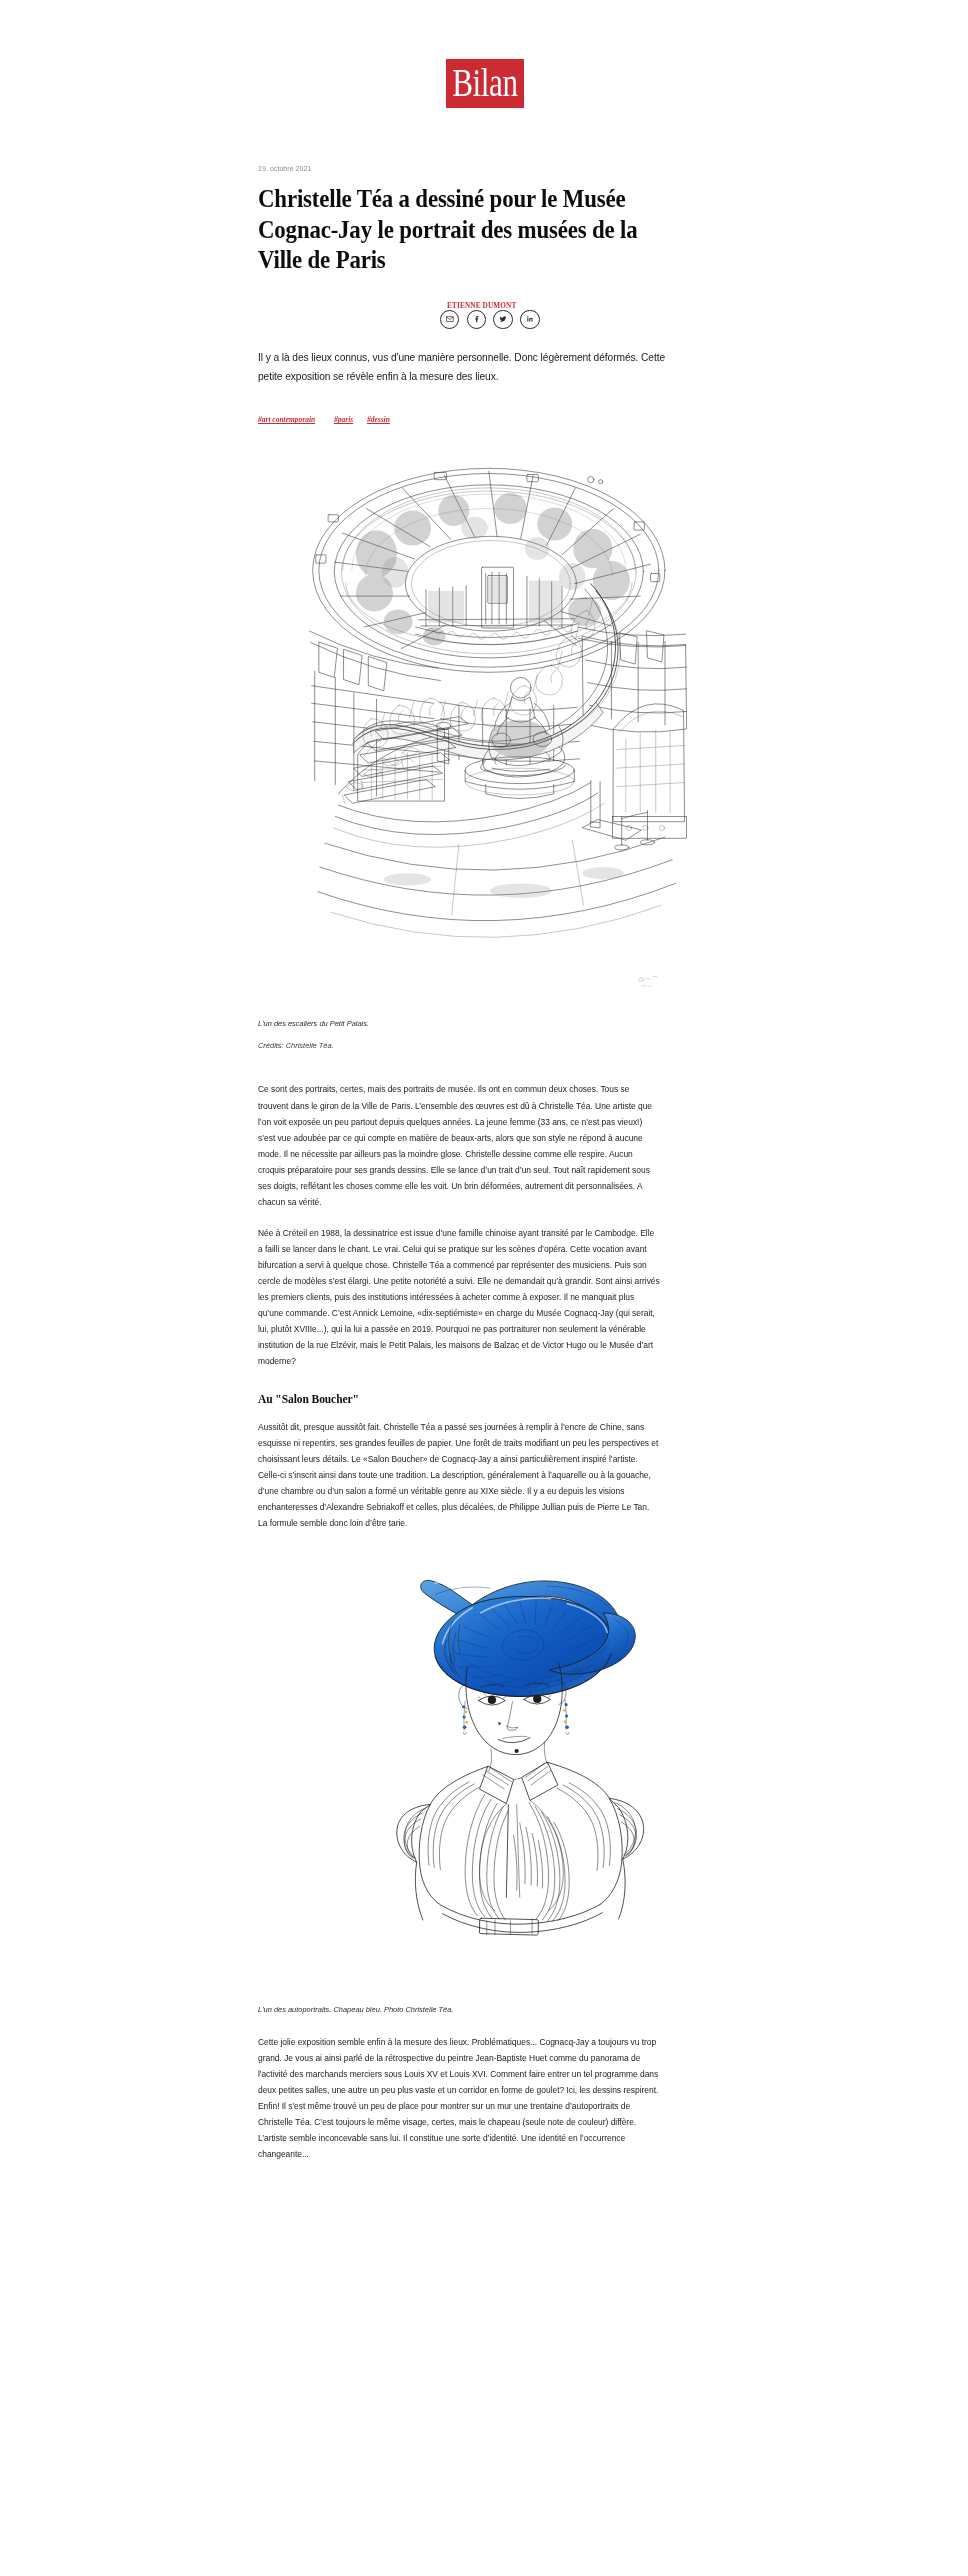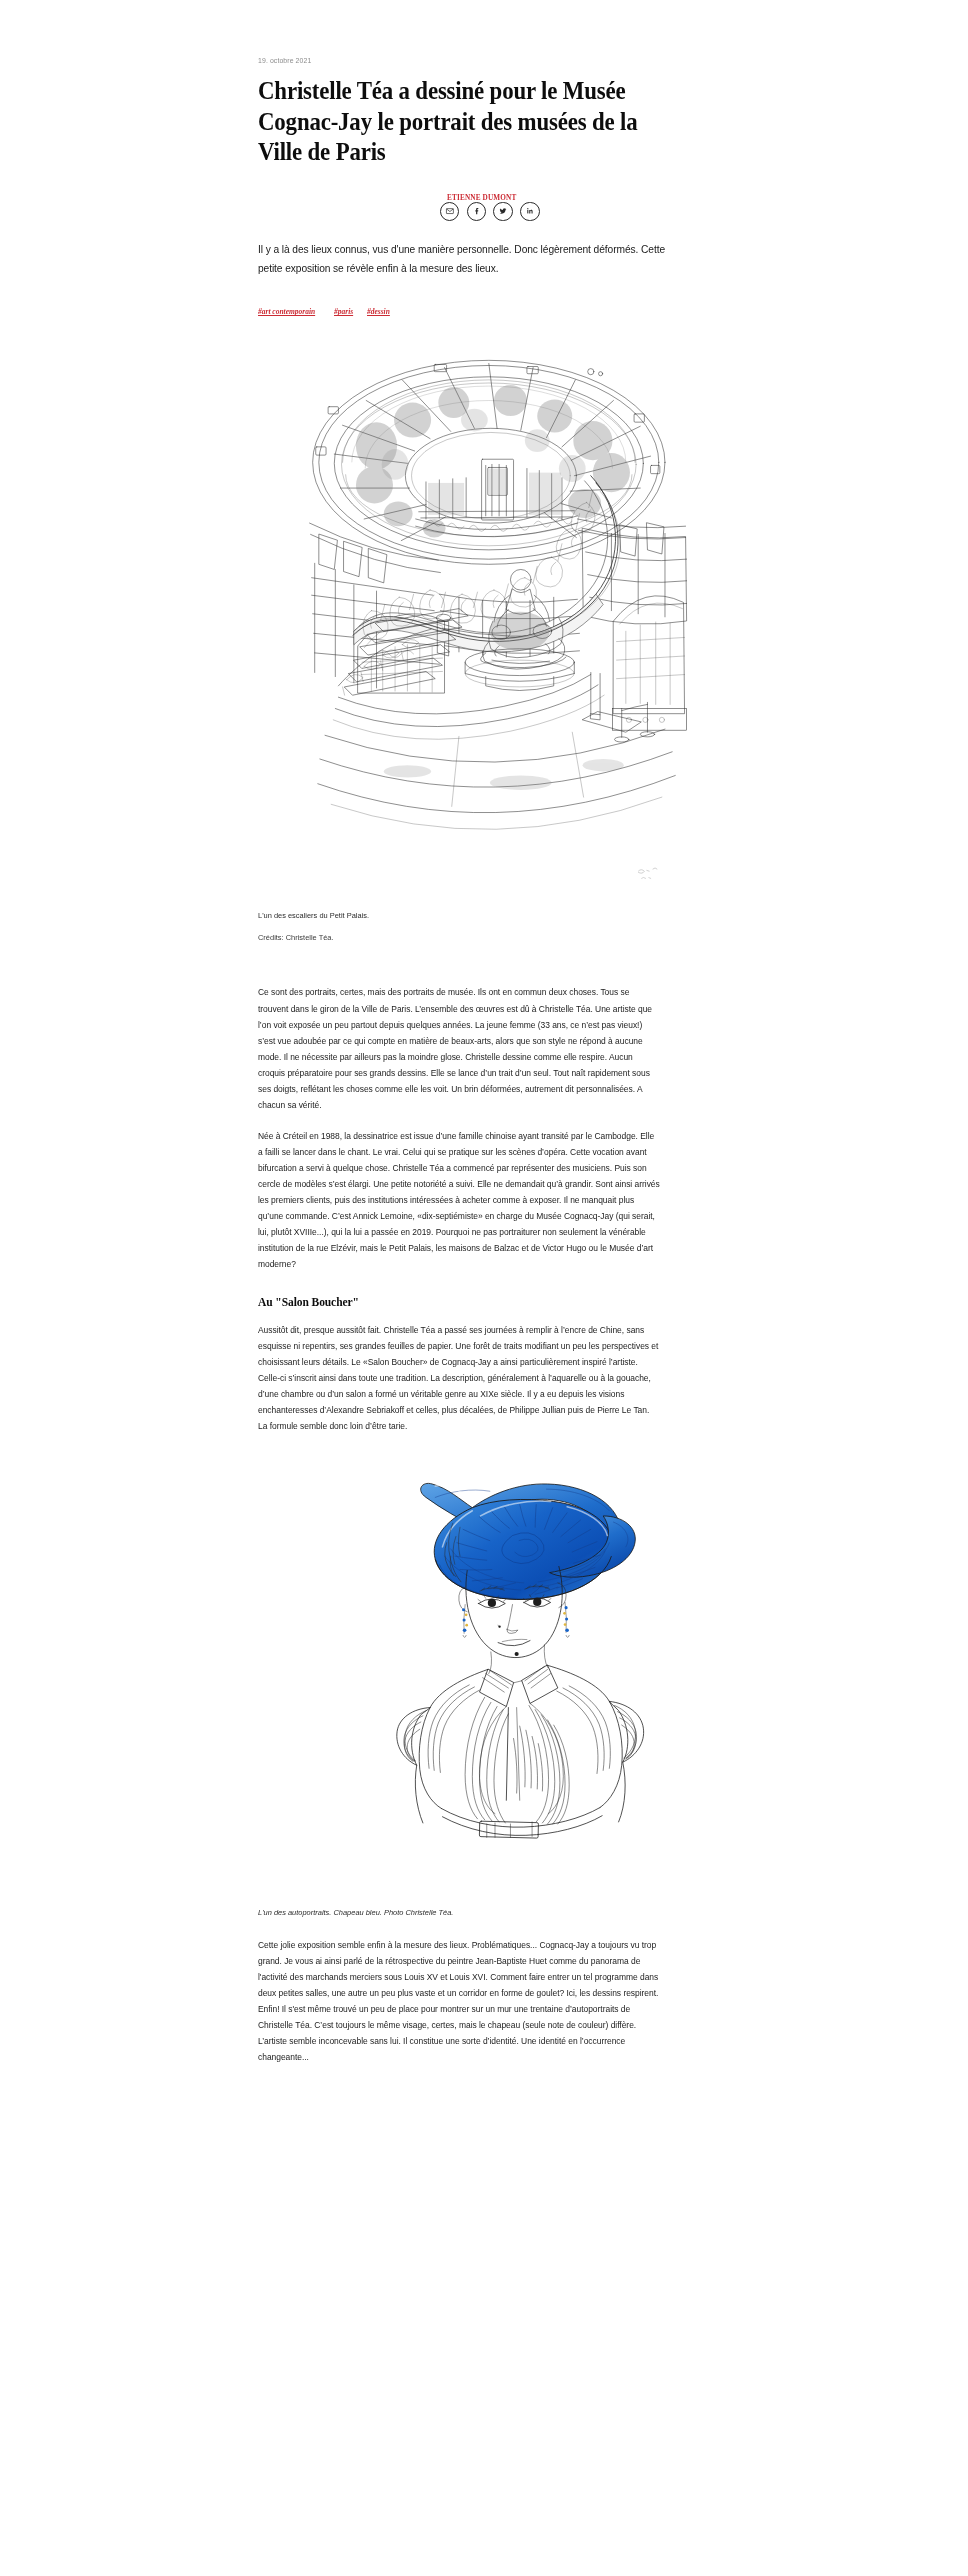--- a/index.html
+++ b/index.html
@@ -153,21 +153,21 @@
     cursor: pointer;
     transform: scaleX(0.88);
     transform-origin: left center;
   }
 
   
   .figure {
     margin: 0;
     width: 474px;
   }
-  .figure.fig1 { margin-top: 33px; }
+  .figure.fig1 { margin-top: 33px; font-style: italic; }
   .figure-img-wrap {
     width: 474px;
     display: flex;
     justify-content: center;
   }
   .caption {
     font-family: "Liberation Sans Narrow", "Liberation Sans", sans-serif;
     font-size: 8px;
     line-height: 1.65;
     color: #2b2b2b;
@@ -184,21 +184,21 @@
     line-height: 1.78;
     color: #1c1c1c;
     width: 428px;
     margin: 0 0 15.5px 0;
     font-family: "Liberation Sans Narrow", "Liberation Sans", sans-serif;
     transform: scaleX(0.94);
     transform-origin: left top;
     letter-spacing: -0.03px;
     text-align: left;
   }
-  .body-block { margin-top: 40px; }
+  .body-block { margin-top: 29px; }
 
   h2.subhead {
     font-family: "Liberation Serif", serif;
     font-weight: 700;
     font-size: 13.4px;
     color: #0d0d0d;
     margin: 21.6px 0 12.4px 0;
     transform: scaleX(0.86);
     transform-origin: left center;
     letter-spacing: -0.1px;
@@ -220,20 +220,25 @@
   .port-svg .pk-t { fill:none; stroke:#2a2a2a; stroke-width:1.0; stroke-linecap:round; }
   .port-svg .pk-f { fill:none; stroke:#2a2a2a; stroke-width:0.9; stroke-linecap:round; }
   .port-svg .stripe { fill:none; stroke:#222; stroke-width:1.1; stroke-linecap:round; }
   .port-svg .hatch { fill:none; stroke:#143f8f; stroke-width:1.2; stroke-linecap:round; }
 </style>
 </head>
 <body>
 
 <div class="page">
 
+  <header class="masthead">
+    <a class="logo-box">
+      <span class="logo-text">Bilan</span>
+    </a>
+  </header>
 
   <main class="article">
     <div class="col">
 
       <div class="date">19. octobre 2021</div>
 
       <h1 class="headline">Christelle Téa a dessiné pour le Musée Cognac-Jay le portrait des musées de la Ville de Paris</h1>
 
       <div class="byline-row">
         <div class="byline">ETIENNE DUMONT</div>

